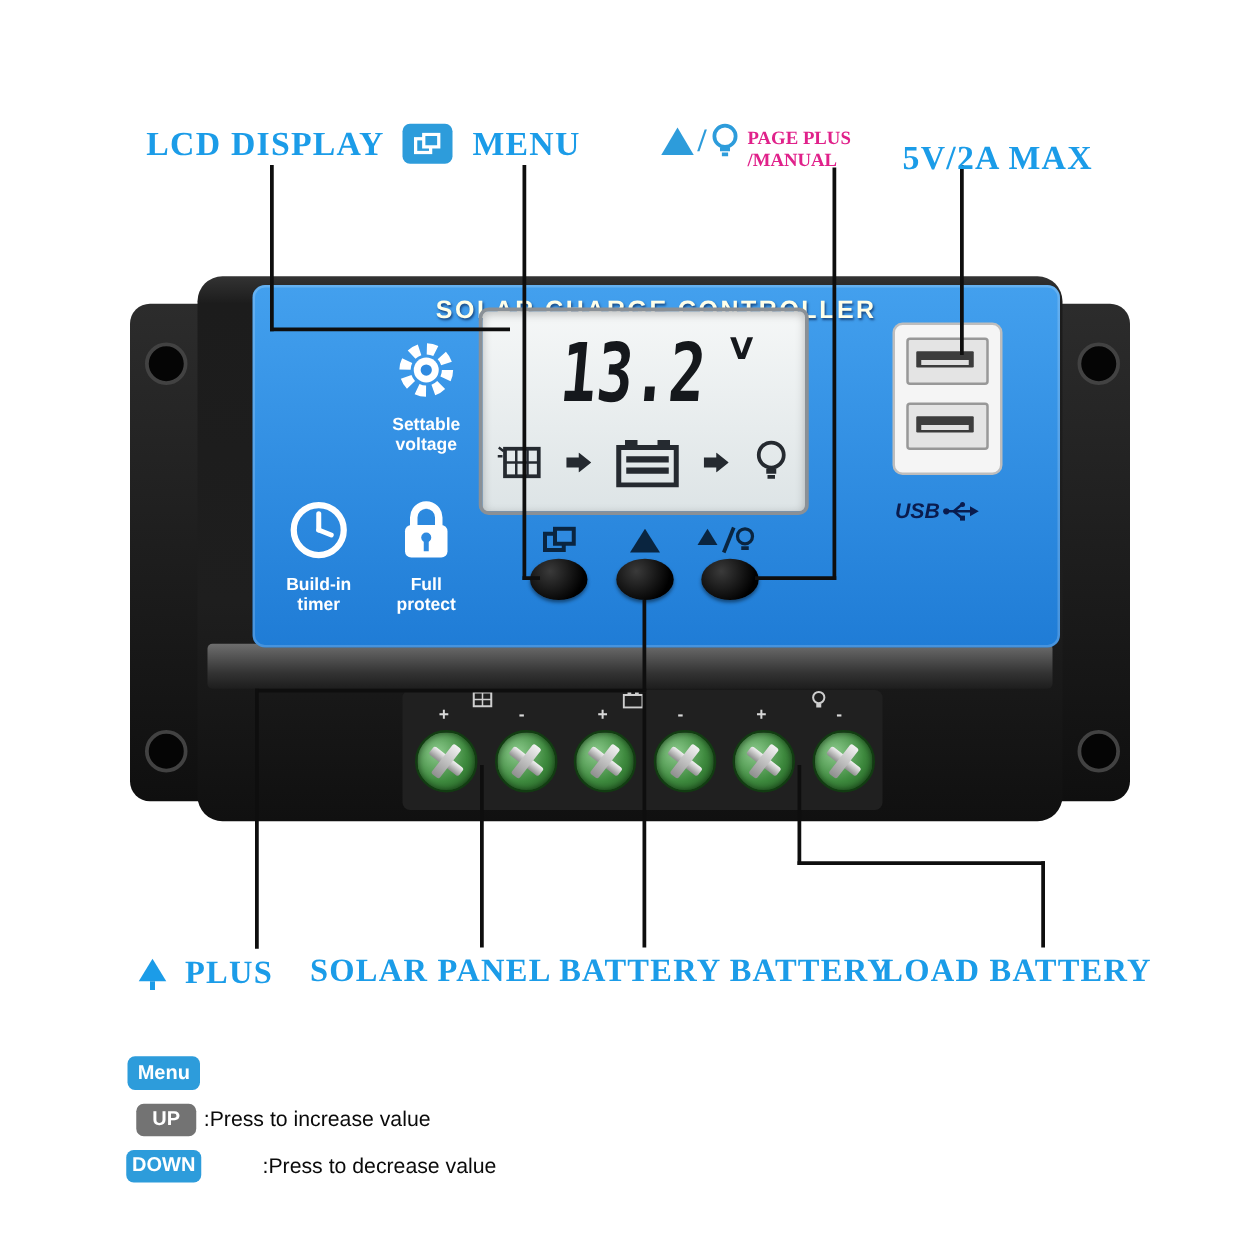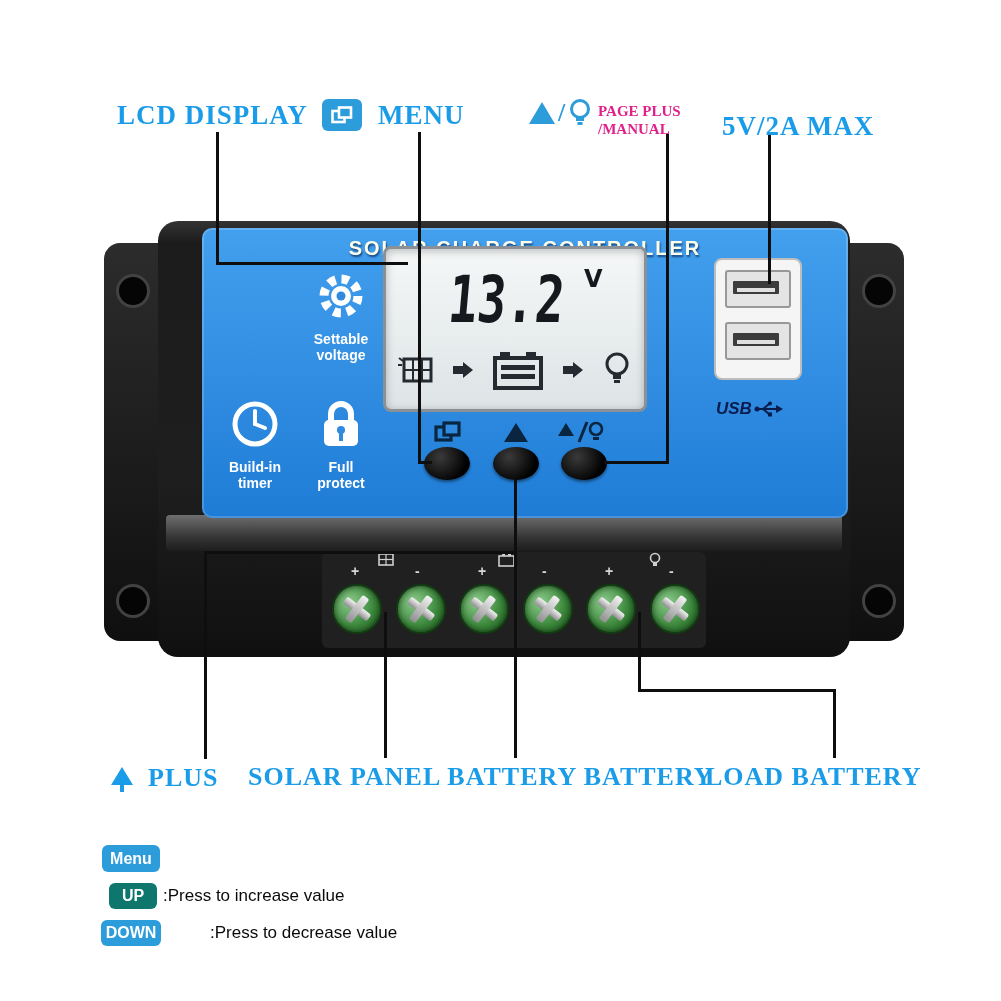--- a/index.html
+++ b/index.html
@@ -313,19 +313,19 @@
   <div class="plus-arrow">
     <div class="tri"></div>
       <div class="stem"></div>
   </div>
   <div class="callout bottom" style="left:148px;top:763px;">PLUS</div>
   <div class="callout bottom" style="left:248px;top:762px;">SOLAR PANEL BATTERY BATTERY</div>
   <div class="callout bottom" style="left:705px;top:762px;">LOAD BATTERY</div>
 
   <div class="lbadge" style="left:102px;top:845px;width:58px;height:27px;">Menu</div>
 
-  <div class="lbadge" style="left:109px;top:883px;width:48px;height:26px;background:#0f766e;">UP</div>
+  <div class="lbadge" style="left:109px;top:883px;width:48px;height:26px;background:#737373;">UP</div>
   <div class="ltext" style="left:163px;top:886px;">:Press to increase value</div>
 
   <div class="lbadge" style="left:101px;top:920px;width:60px;height:26px;">DOWN</div>
   <div class="ltext" style="left:166px;top:923px;margin-left:44px;">:Press to decrease value</div>
 
 </div>
 
 </body></html>

